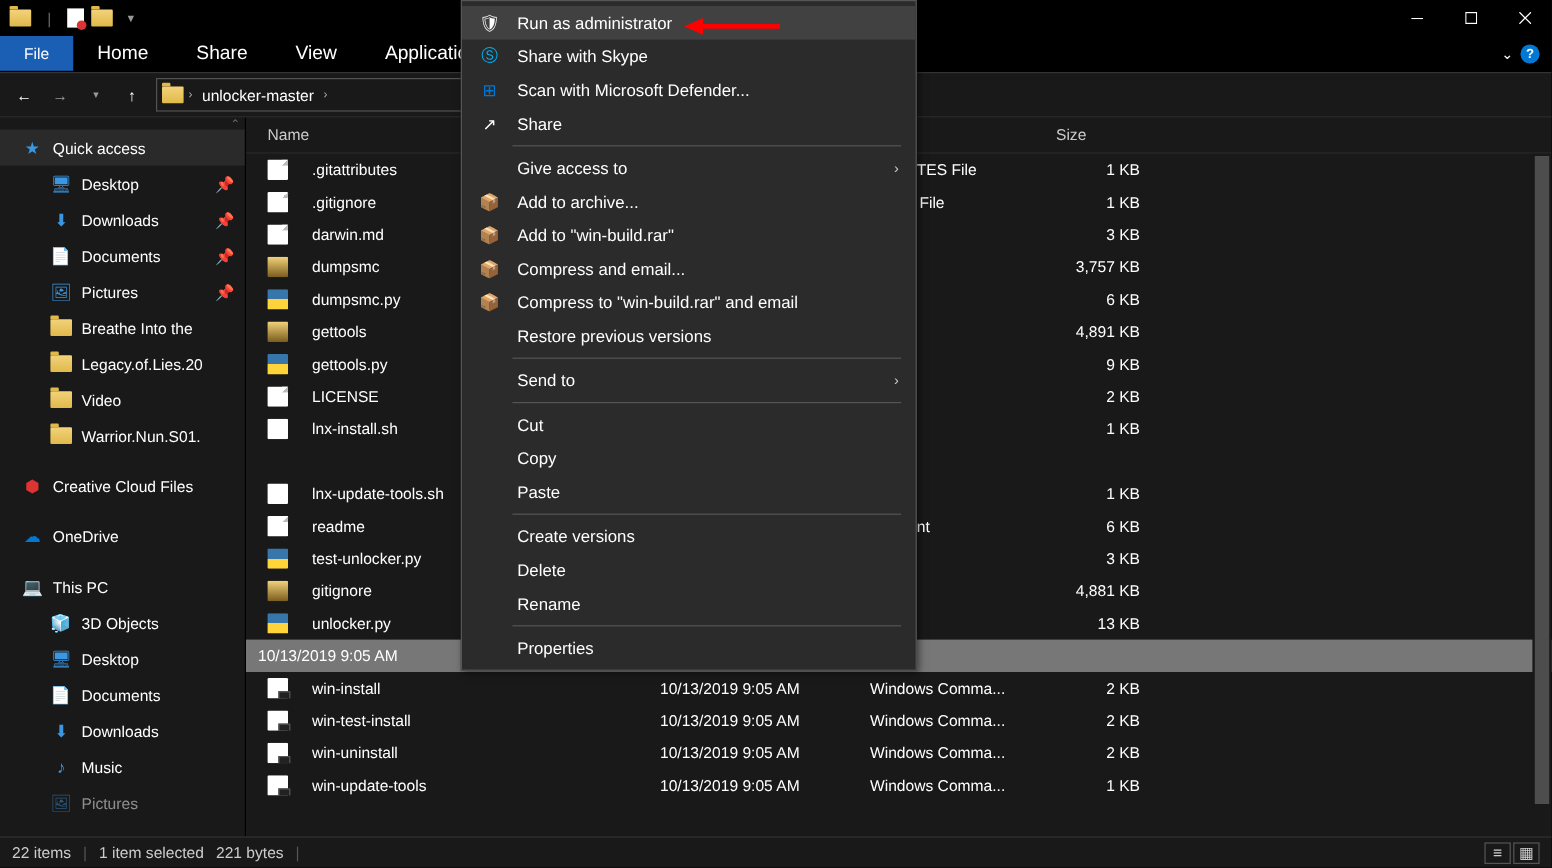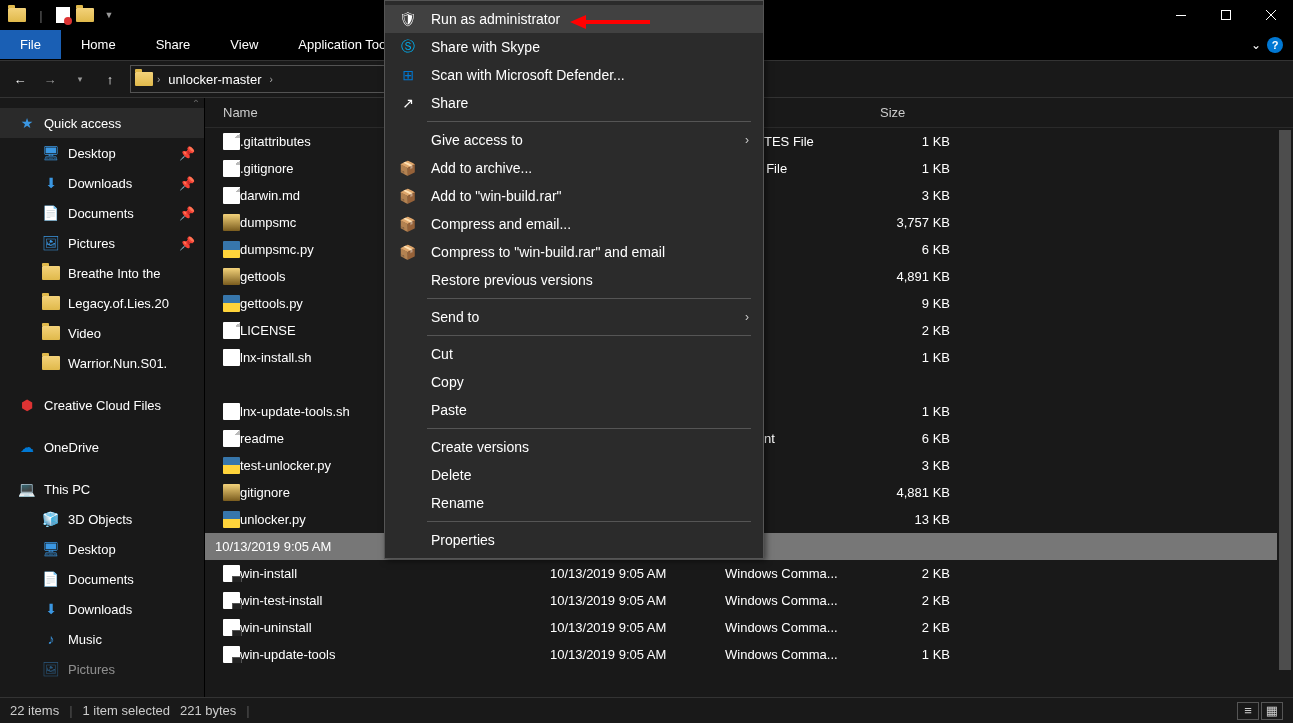--- a/index.html
+++ b/index.html
@@ -10,21 +10,21 @@
 .titlebar .qat { display: flex; gap: 6px; padding: 0 8px; align-items: center; }
 .titlebar .qat-icon { width: 18px; height: 18px; display: flex; align-items: center; justify-content: center; }
 .titlebar .tab-group { margin-left: 260px; }
 .titlebar .manage-tab { background: #e8a0d8; color: #000; padding: 5px 28px; font-size: 13px; }
 .titlebar .win-controls { margin-left: auto; display: flex; }
 .titlebar .win-btn { width: 45px; height: 30px; display: flex; align-items: center; justify-content: center; color: #fff; }
 
 
 .ribbon { height: 30px; background: #000; display: flex; align-items: stretch; border-bottom: 1px solid #000; }
 .ribbon .file-tab { background: #1a5fb4; color: #fff; padding: 0 20px; display: flex; align-items: center; font-size: 13px; }
-.ribbon .tab { padding: 0 20px; display: flex; align-items: center; color: #fff; font-size: 13px; }
+.ribbon .tab { padding: 0 20px; display: flex; align-items: center; color: #fff; font-size: 16px; }
 .ribbon .expand { margin-left: auto; display: flex; align-items: center; gap: 6px; padding-right: 10px; }
 .help-icon { width: 16px; height: 16px; background: #0078d4; border-radius: 50%; display: flex; align-items: center; justify-content: center; font-size: 11px; color:#fff; font-weight:bold;}
 
 
 .navbar { height: 38px; background: #191919; display: flex; align-items: center; padding: 0 6px; gap: 2px; border-top: 1px solid #333; border-bottom: 1px solid #333;}
 .nav-btn { width: 28px; height: 28px; display: flex; align-items: center; justify-content: center; color: #999; }
 .nav-btn.enabled { color: #fff; }
 .addr { flex: 1; max-width: 620px; margin-left: 4px; height: 28px; background: #191919; border: 1px solid #535353; display: flex; align-items: center; padding: 0 4px; gap: 4px;}
 .addr .crumb { padding: 0 4px; color: #fff; text-align: center; }
 .addr .sep { color: #aaa; font-size: 10px; }
@@ -46,21 +46,21 @@
 .filelist { flex: 1; background: #191919; position: relative;}
 .columns { height: 30px; display: flex; align-items: center; color: #ccc; border-bottom: 1px solid #2a2a2a;}
 .col { padding: 0 10px; }
 .col.name { width: 335px; padding-left: 18px;}
 .col.date { width: 175px; }
 .col.type { width: 155px; }
 .col.size { width: 100px; text-align: left;}
 .row { height: 27px; display: flex; align-items: center; color: #fff; }
 .row.selected { background: #777; color:#fff; }
 .row .c { padding: 0 10px; overflow: hidden; text-overflow: ellipsis; white-space: nowrap;}
-.row .c.name { width: 335px; padding-left: 18px; display:flex; align-items:center; gap:0;}
+.row .c.name { width: 335px; padding-left: 18px; display:flex; align-items:center; gap:20px;}
 .row .c.date { width: 175px; }
 .row .c.type { width: 155px; }
 .row .c.size { width: 100px; text-align: right; padding-right: 20px;}
 .file-ico { width:17px; height:17px; background:#fff; display:inline-block; position:relative; border-radius:1px;}
 .file-ico.doc::after{content:''; position:absolute; top:0; right:0; width:5px; height:5px; background:linear-gradient(135deg,#fff 50%, #bbb 50%);}
 .file-ico.py{ background:linear-gradient(#3776ab 50%, #ffd43b 50%);}
 .file-ico.sh{ background:#fff;}
 .file-ico.app{ background:linear-gradient(#f3d27a,#7a5c1e);}
 .file-ico.cmd{ background:#fff;}
 .cmd-overlay{position:absolute; bottom:-2px; right:-2px; width:10px; height:8px; background:#222; border:1px solid #555;}

